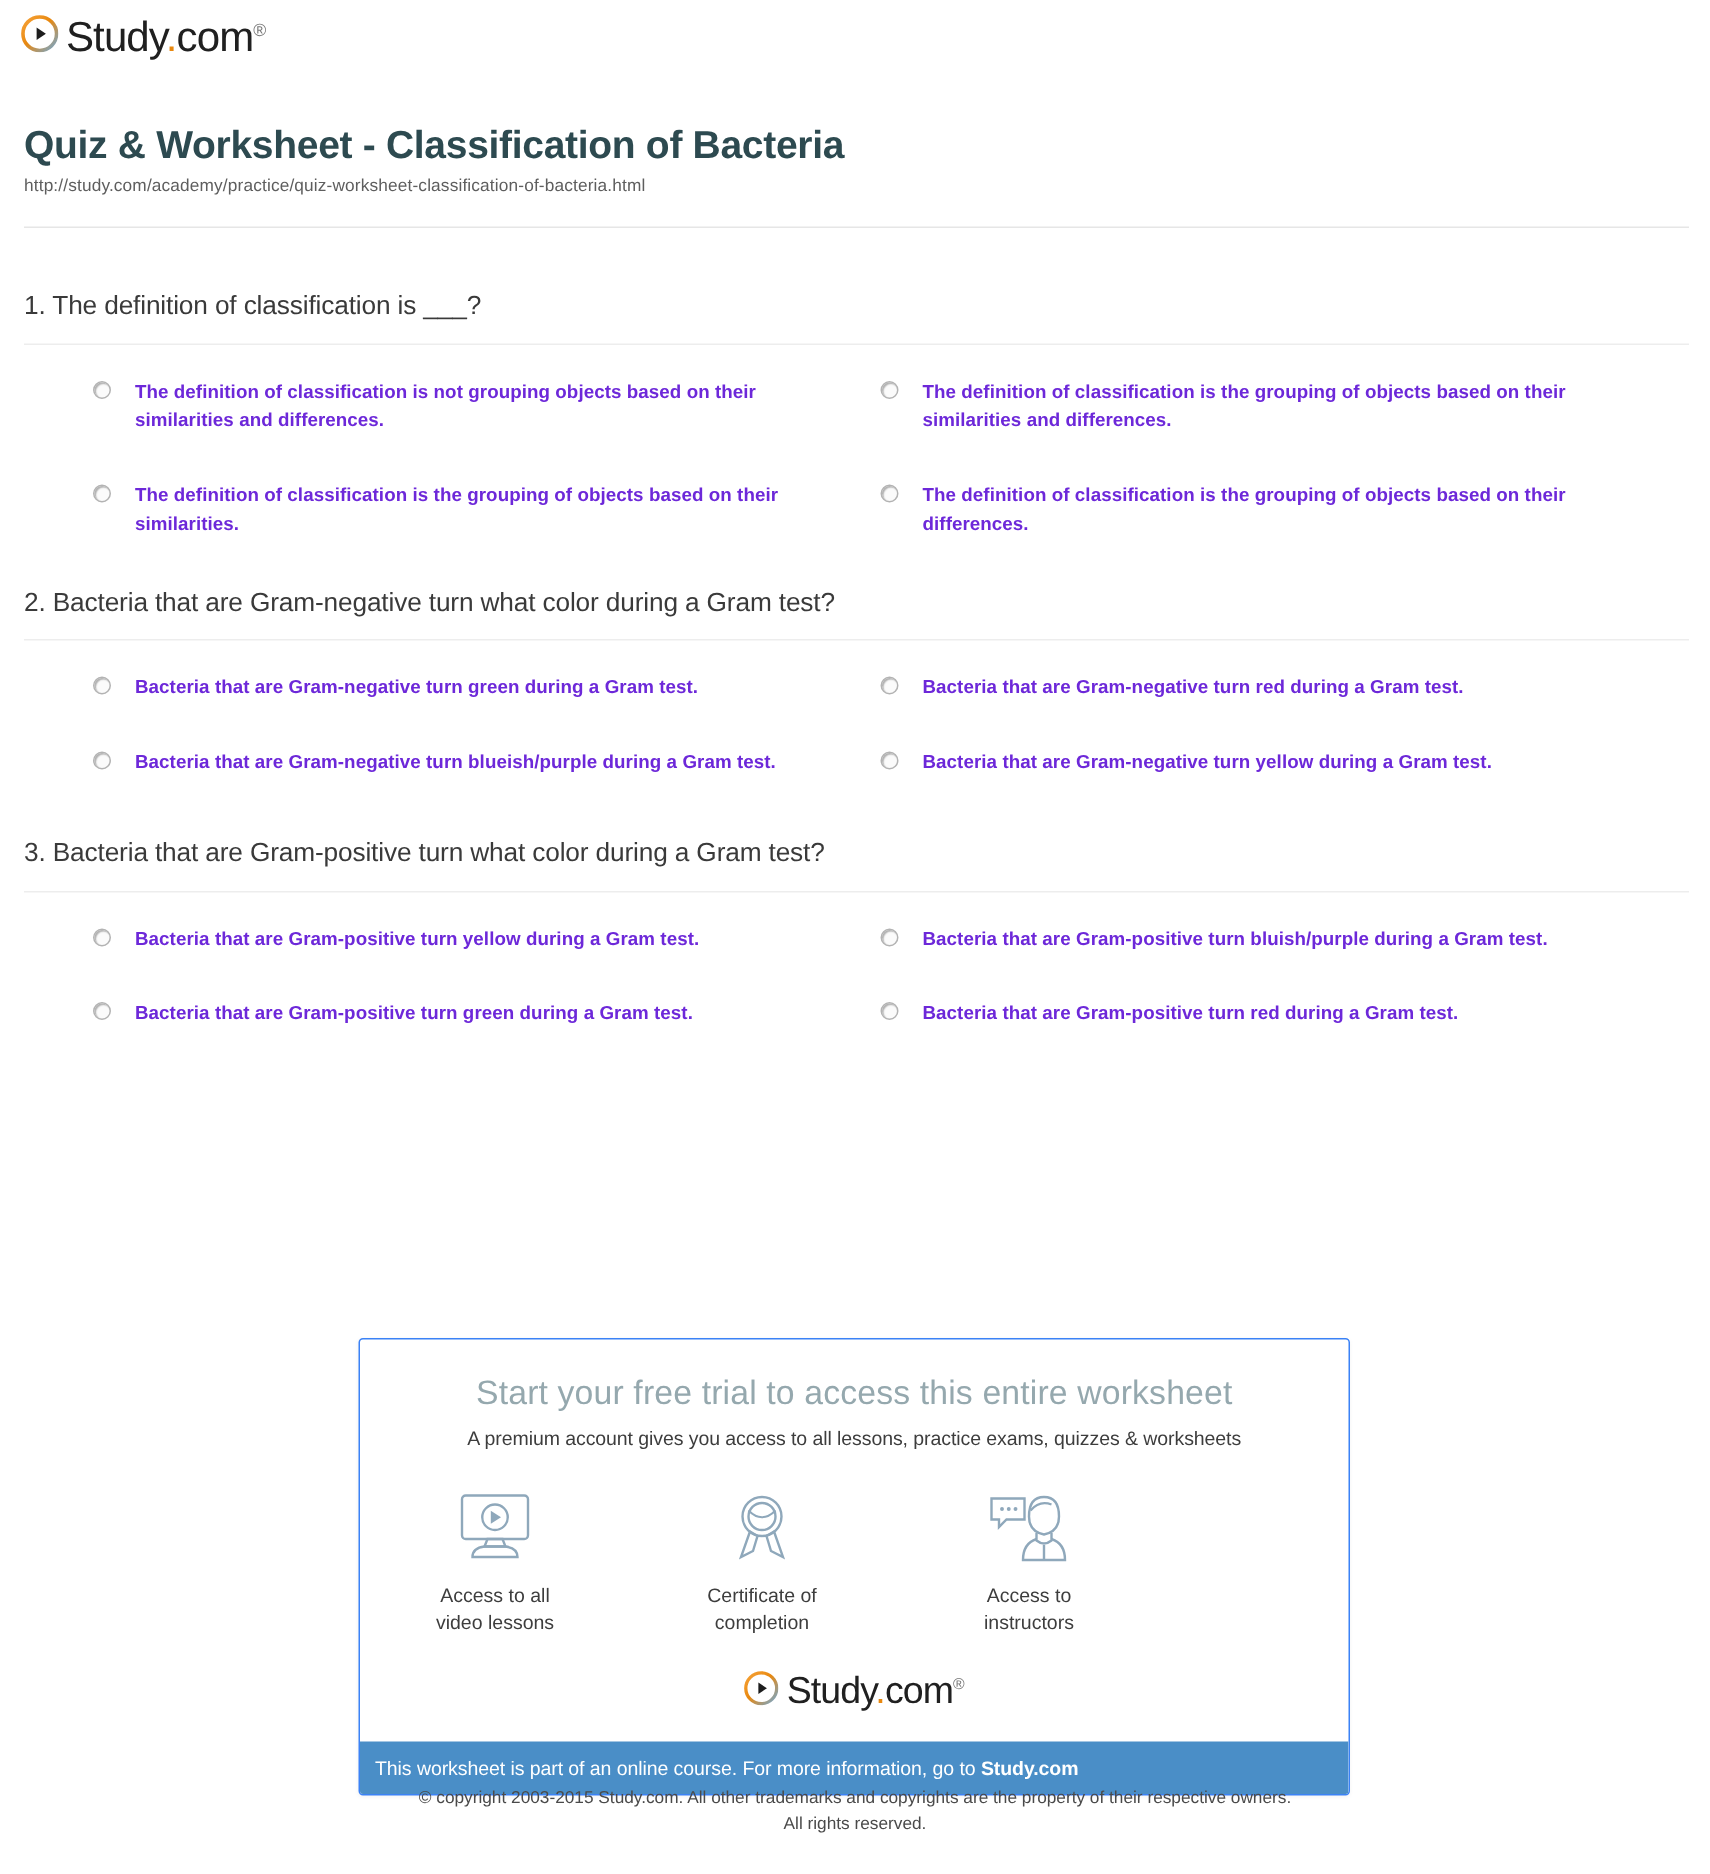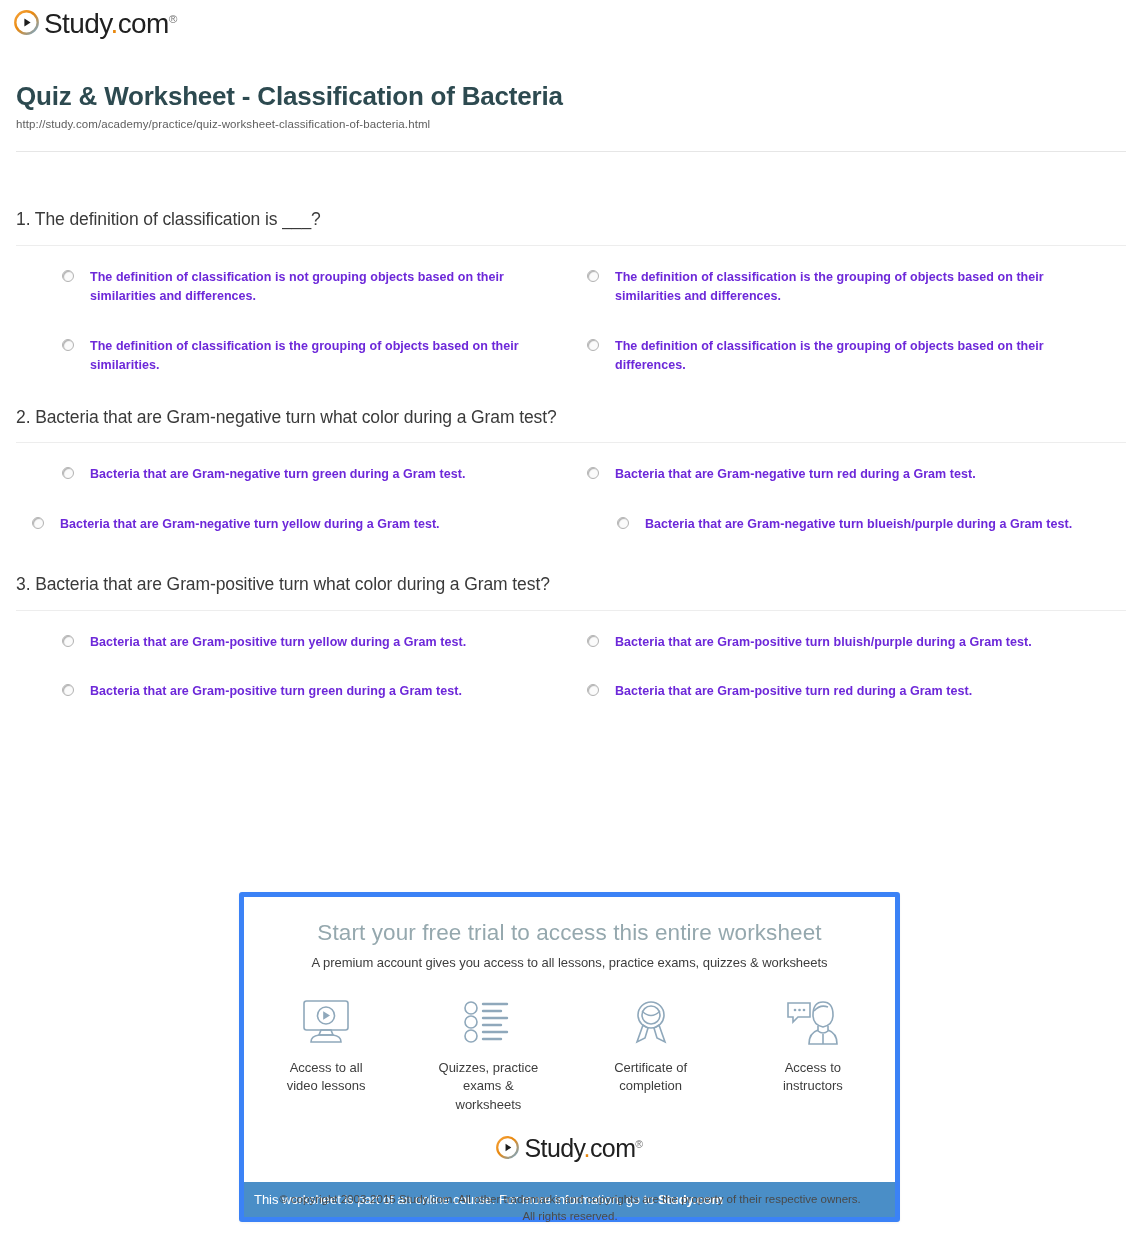--- a/index.html
+++ b/index.html
@@ -82,21 +82,21 @@
     right: 14px;
     height: 1px;
     background: #e6e6e6;
   }
   .rule-top { top: 151px; }
 
   
   .questions {
     position: absolute;
     left: 16px;
-    top: 208px;
+    top: 192px;
     right: 14px;
   }
   .question {
     margin-bottom: 30px;
   }
   .q-text {
     font-size: 17.5px;
     color: #3a3a3a;
     font-weight: 400;
     line-height: 1.35;
@@ -145,21 +145,21 @@
   }
 
   
   .promo {
     position: absolute;
     left: 239px;
     top: 892px;
     width: 661px;
     box-sizing: border-box;
     background: #ffffff;
-    border: 5px solid #3b82f6;
+    border: 1px solid #3b82f6;
     border-radius: 3px;
     box-shadow: 0 1px 3px rgba(0,0,0,0.05);
     overflow: hidden;
   }
   .promo-head {
     text-align: center;
     padding: 22px 20px 0 20px;
   }
   .promo-title {
     margin: 0;
@@ -287,27 +287,27 @@
       <div class="q-rule"></div>
       <div class="answers">
         <div class="answer col-left">
           <span class="radio"></span>
           <span class="answer-text">Bacteria that are Gram-negative turn green during a Gram test.</span>
         </div>
         <div class="answer col-right">
           <span class="radio"></span>
           <span class="answer-text">Bacteria that are Gram-negative turn red during a Gram test.</span>
         </div>
+        <div class="answer col-left">
+          <span class="radio"></span>
+          <span class="answer-text">Bacteria that are Gram-negative turn blueish/purple during a Gram test.</span>
+        </div>
         <div class="answer col-right">
           <span class="radio"></span>
           <span class="answer-text">Bacteria that are Gram-negative turn yellow during a Gram test.</span>
-        </div>
-        <div class="answer col-left">
-          <span class="radio"></span>
-          <span class="answer-text">Bacteria that are Gram-negative turn blueish/purple during a Gram test.</span>
         </div>
       </div>
     </div>
 
     <div class="question" style="margin-top:39px;">
       <div class="q-text">3. Bacteria that are Gram-positive turn what color during a Gram test?</div>
       <div class="q-rule"></div>
       <div class="answers">
         <div class="answer col-left">
           <span class="radio"></span>
@@ -347,39 +347,20 @@
             <path d="M24 32 L34 32 L36 37 L22 37 Z"></path>
             <path d="M14 44 Q14 38 22 37 L36 37 Q44 38 44 44 Z"></path>
           </svg>
         </div>
         <div class="feature-label">
           <span>Access to all</span><br>
           <span>video lessons</span>
         </div>
       </div>
 
-      <div class="feature">
-        <div class="feature-icon">
-          <svg width="54" height="48" viewBox="0 0 54 48" fill="none" stroke="#8fa8bb" stroke-width="1.6">
-            <circle cx="10" cy="10" r="6"></circle>
-            <circle cx="10" cy="24" r="6"></circle>
-            <circle cx="10" cy="38" r="6"></circle>
-            <line x1="22" y1="6" x2="46" y2="6" stroke-width="2.4" stroke-linecap="round"></line>
-            <line x1="22" y1="13" x2="40" y2="13" stroke-width="2.4" stroke-linecap="round"></line>
-            <line x1="22" y1="20" x2="46" y2="20" stroke-width="2.4" stroke-linecap="round"></line>
-            <line x1="22" y1="27" x2="40" y2="27" stroke-width="2.4" stroke-linecap="round"></line>
-            <line x1="22" y1="34" x2="46" y2="34" stroke-width="2.4" stroke-linecap="round"></line>
-            <line x1="22" y1="41" x2="40" y2="41" stroke-width="2.4" stroke-linecap="round"></line>
-          </svg>
-        </div>
-        <div class="feature-label">
-          <span>Quizzes, practice</span><br>
-          <span>exams &amp; worksheets</span>
-        </div>
-      </div>
 
       <div class="feature">
         <div class="feature-icon">
           <svg width="50" height="50" viewBox="0 0 50 50" fill="none" stroke="#8fa8bb" stroke-width="1.6">
             <circle cx="25" cy="18" r="13"></circle>
             <circle cx="25" cy="18" r="9"></circle>
             <path d="M16 14 Q25 23 34 14" stroke-width="1.4"></path>
             <path d="M17 28 L11 45 L19 41 L22 31 Z"></path>
             <path d="M33 28 L39 45 L31 41 L28 31 Z"></path>
           </svg>

